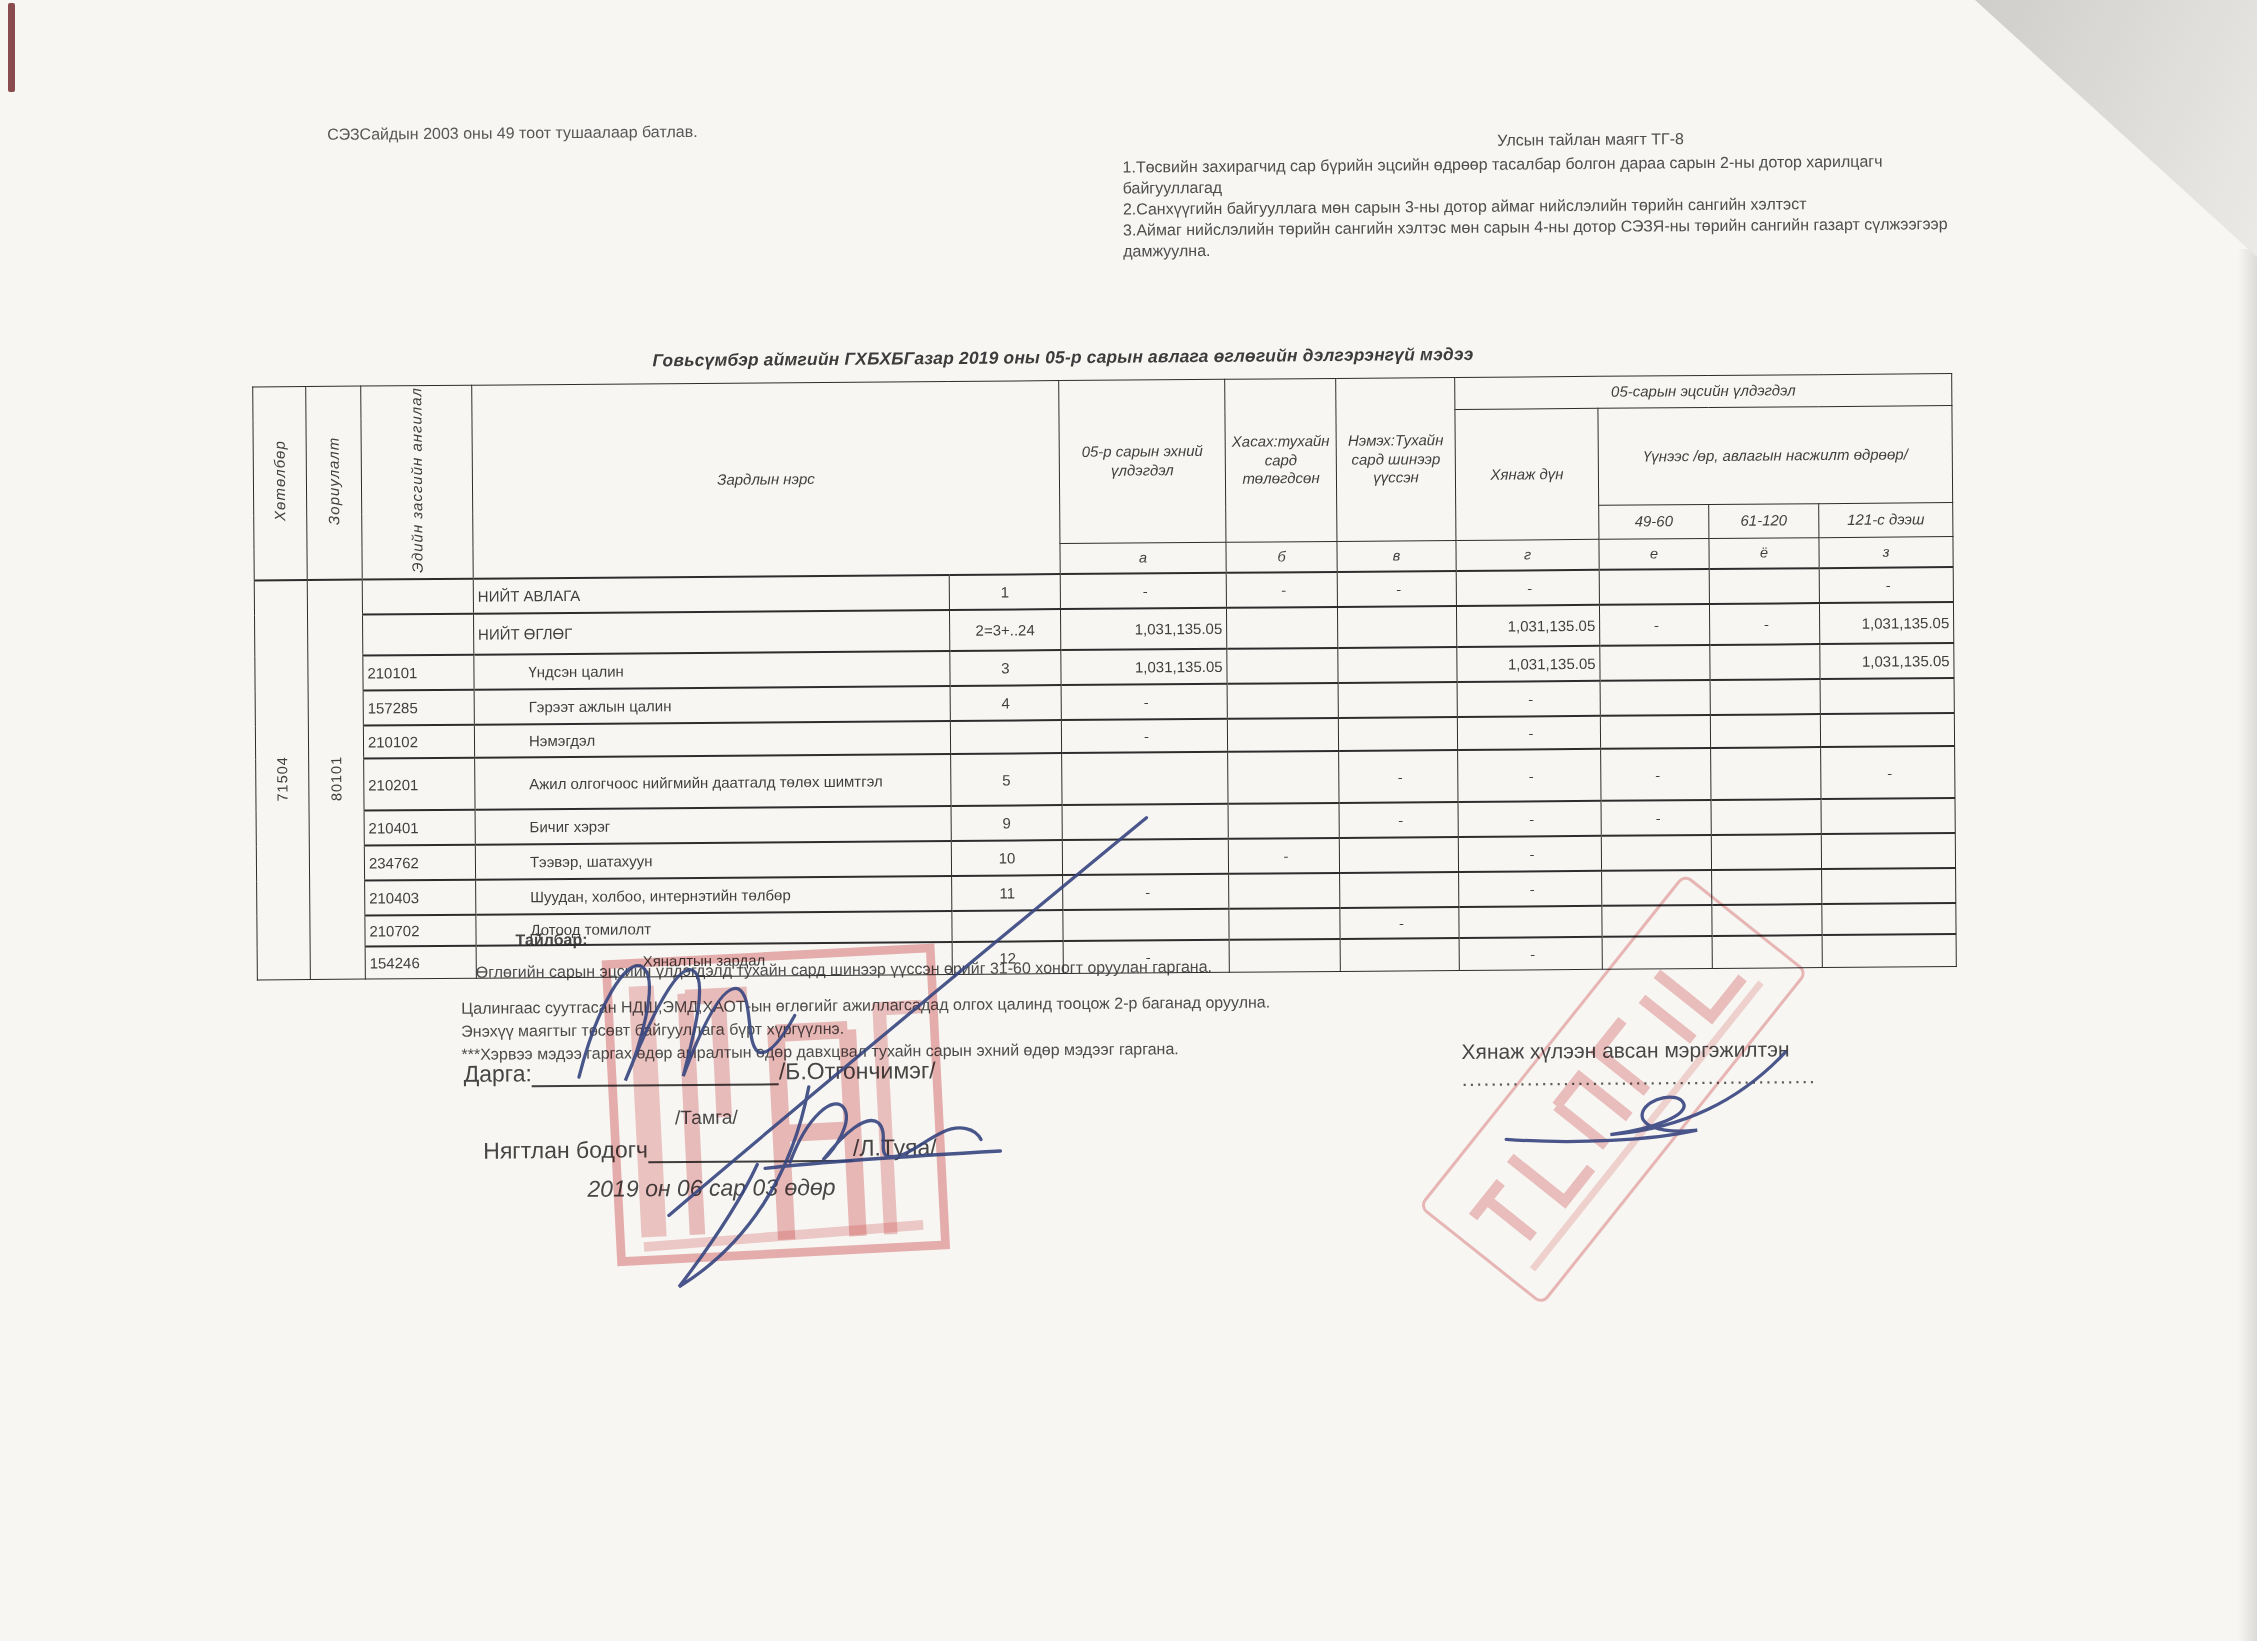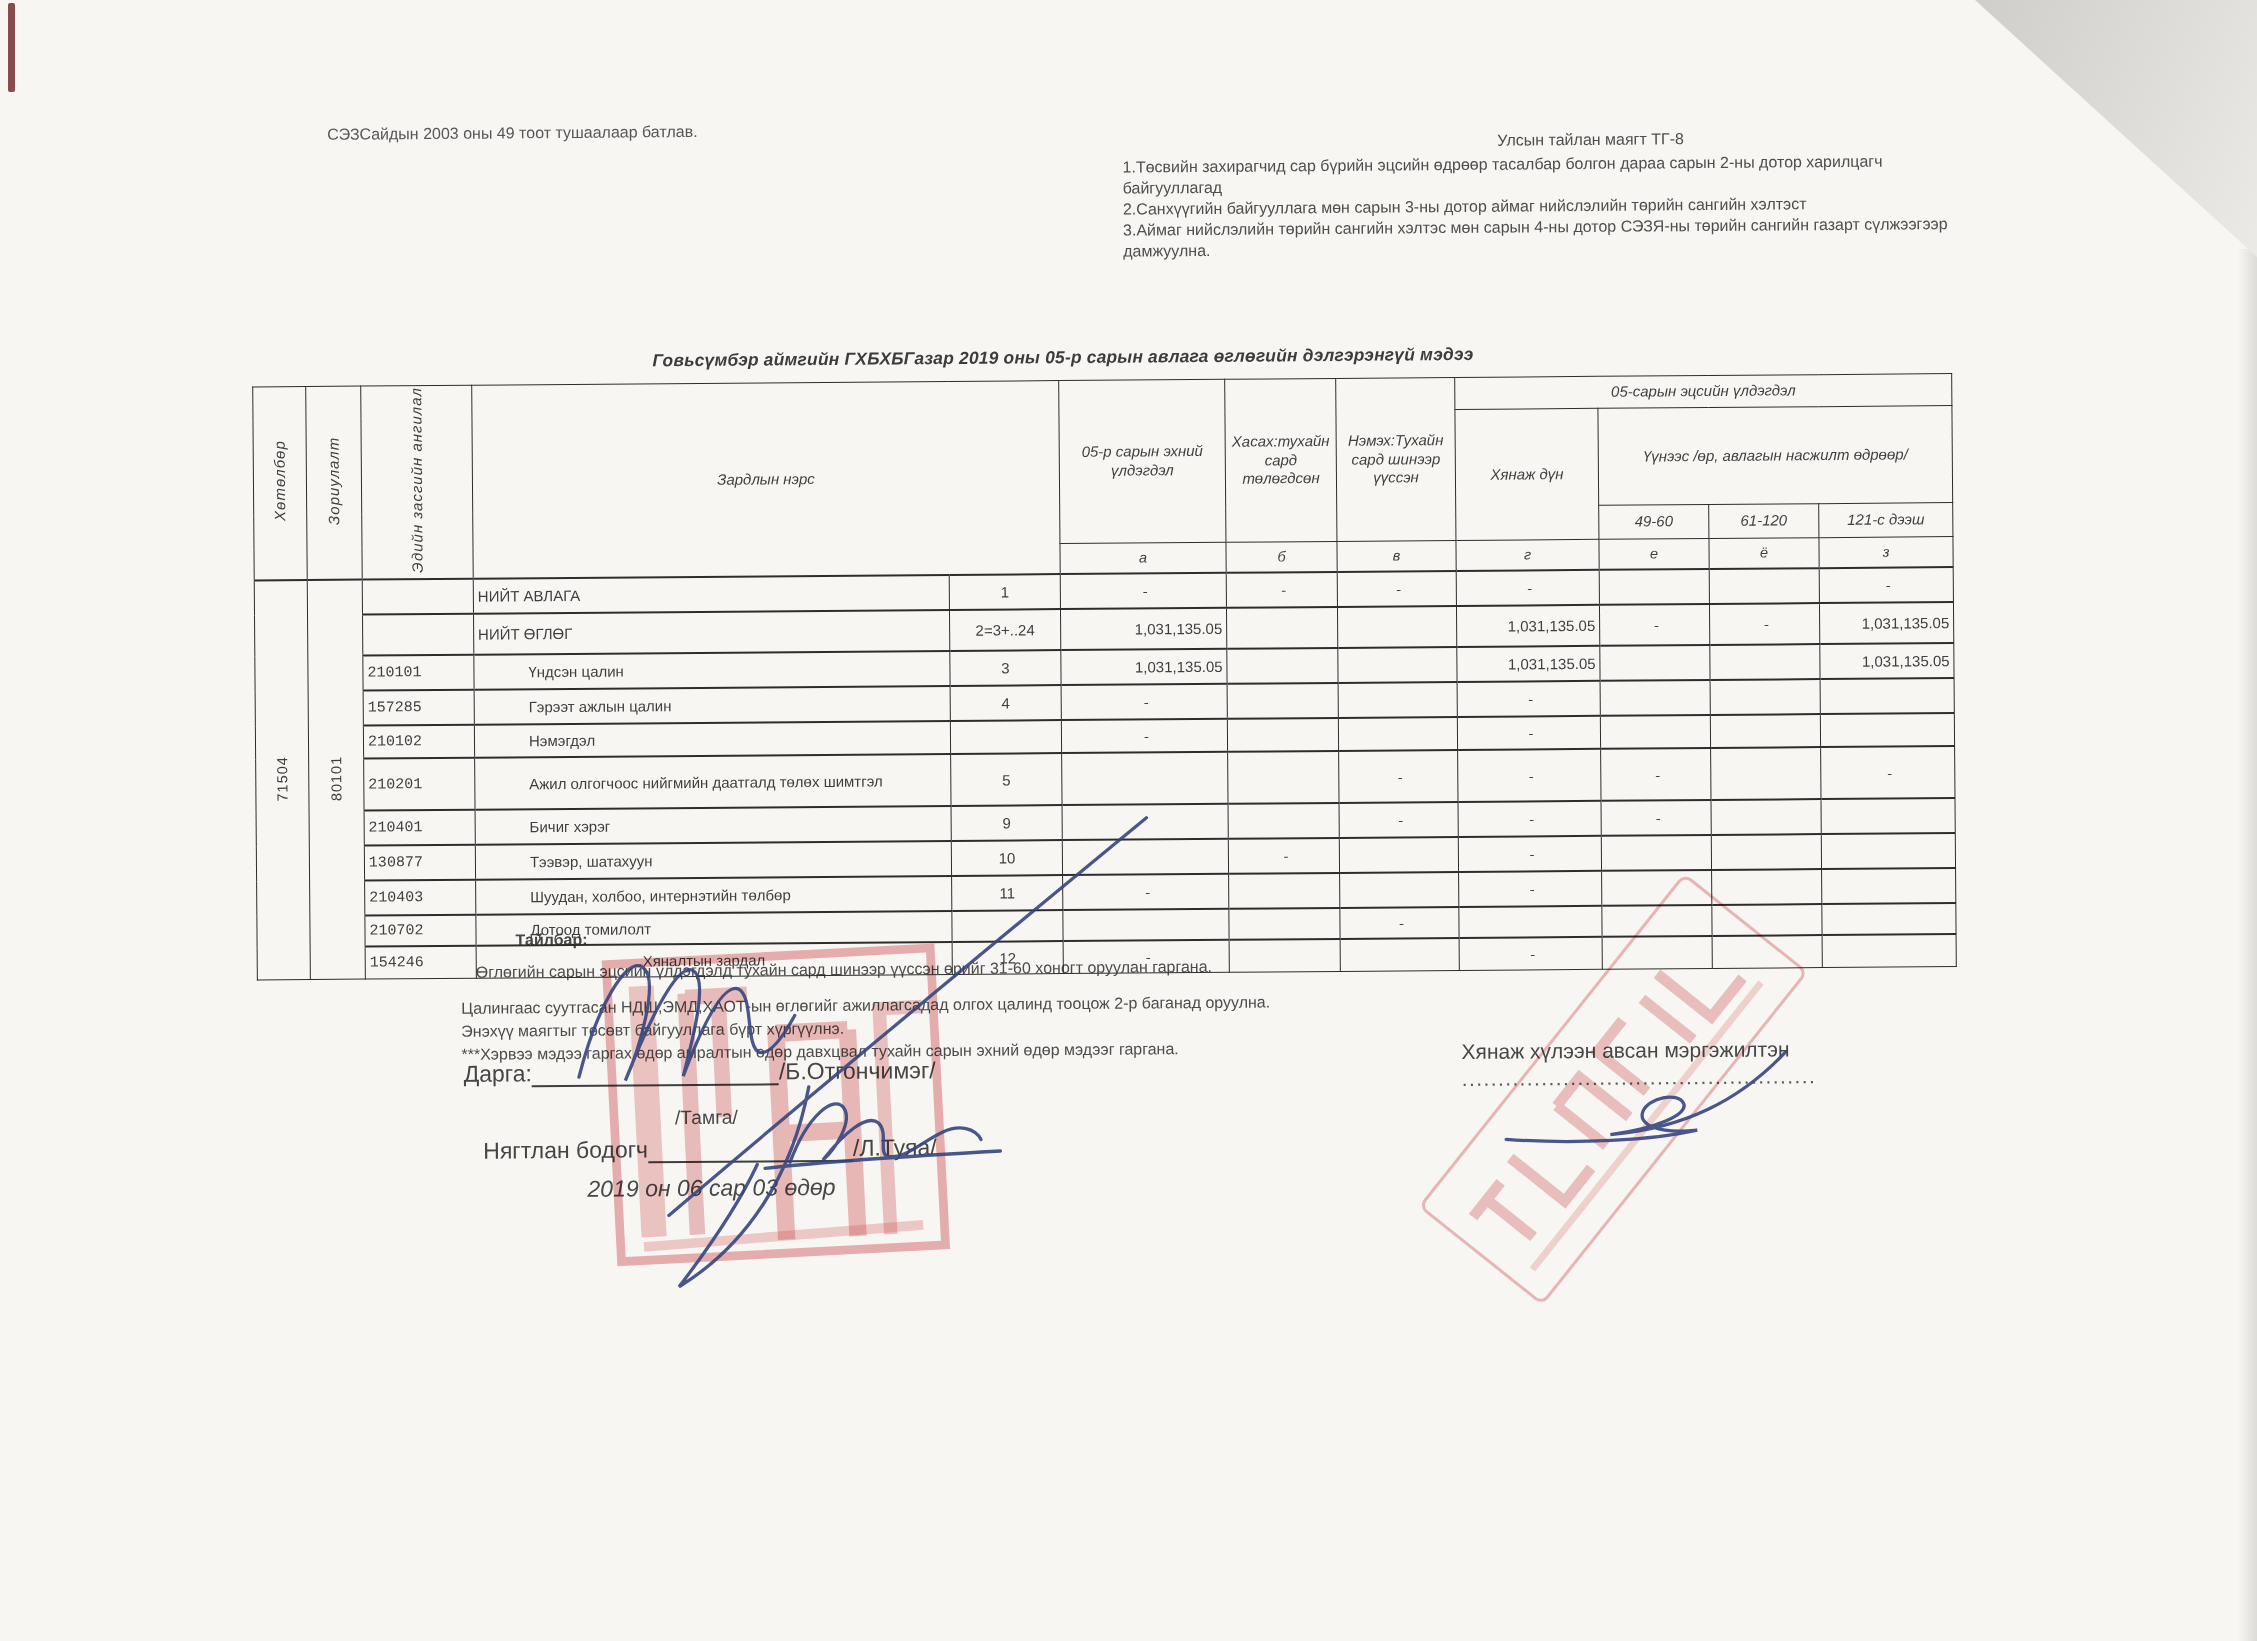--- a/index.html
+++ b/index.html
@@ -51,21 +51,21 @@
   table.report th,table.report td{
     border:1.9px solid #2d2d2d;padding:1px 3.9px;overflow:hidden;
     color:#3f3f3f;
   }
   table.report th{font-weight:normal;font-style:italic;font-size:15px;line-height:1.22;text-align:center;vertical-align:middle;}
   th.vert{font-style:normal;font-size:14.5px;vertical-align:middle;}
   .vtext{writing-mode:vertical-rl;transform:rotate(180deg);display:inline-block;line-height:1.12;letter-spacing:1px;white-space:pre-line;}
   .th-total{font-weight:600;}
   tr.letters td{font-style:italic;font-size:14.5px;text-align:center;color:#3f3f3f;padding:0;}
   tr.body-row td{font-size:15px;border-top-width:2.9px;}
-  td.cell-code{text-align:left;padding-left:6.8px;font-size:15.4px;font-family:Liberation Mono, monospace;}
+  td.cell-code{text-align:left;padding-left:6.8px;font-size:15.4px;}
   td.cell-name{text-align:left;font-size:15.4px;}
   td.ind0{padding-left:9.7px;}
   td.ind1{padding-left:7.7px;text-indent:50px;}
   td.ind2{padding-left:7.7px;text-indent:162px;}
   td.big-name{font-size:16.4px;}
   td.cell-num{text-align:center;font-size:14.5px;}
   td.val{text-align:right;padding-right:7.7px;}
   td.val.dash{text-align:center;padding-right:0;}
   tr.body-row{page-break-inside:avoid;}
 
@@ -237,21 +237,21 @@
           <td class="cell-num">9</td>
           <td class="val"></td>
           <td class="val"></td>
           <td class="val dash">-</td>
           <td class="val dash">-</td>
           <td class="val dash">-</td>
           <td class="val"></td>
           <td class="val"></td>
         </tr>
         <tr class="body-row" style="height: 35px;">
-          <td class="cell-code">130877</td>
+          <td class="cell-code">234762</td>
           <td class="cell-name ind1">Тээвэр, шатахуун</td>
           <td class="cell-num">10</td>
           <td class="val"></td>
           <td class="val dash">-</td>
           <td class="val"></td>
           <td class="val dash">-</td>
           <td class="val"></td>
           <td class="val"></td>
           <td class="val"></td>
         </tr>

